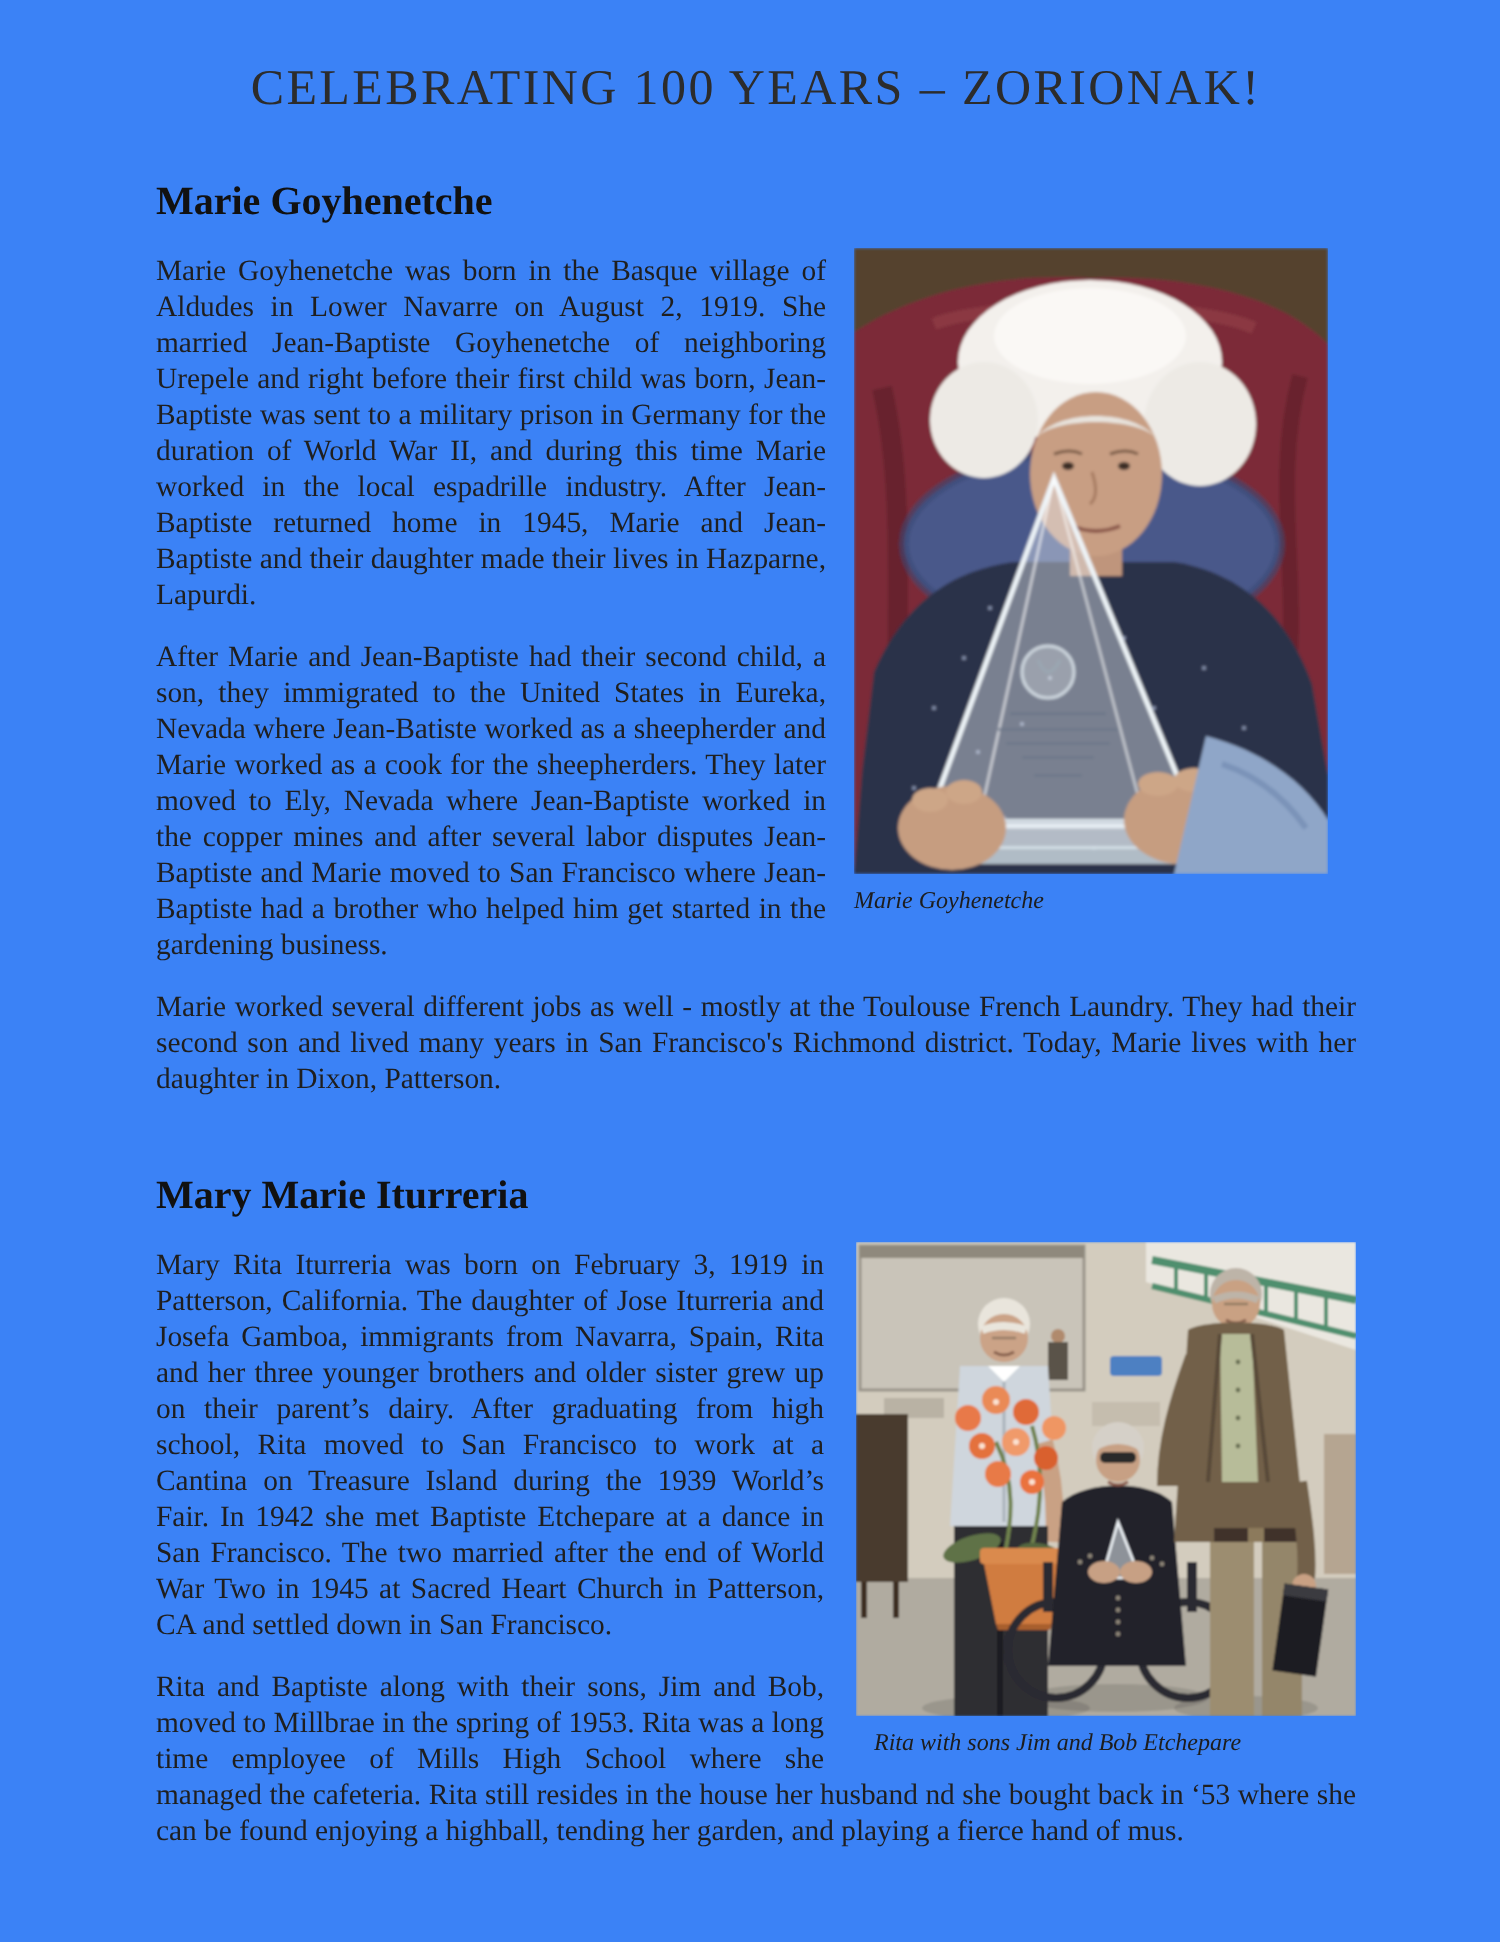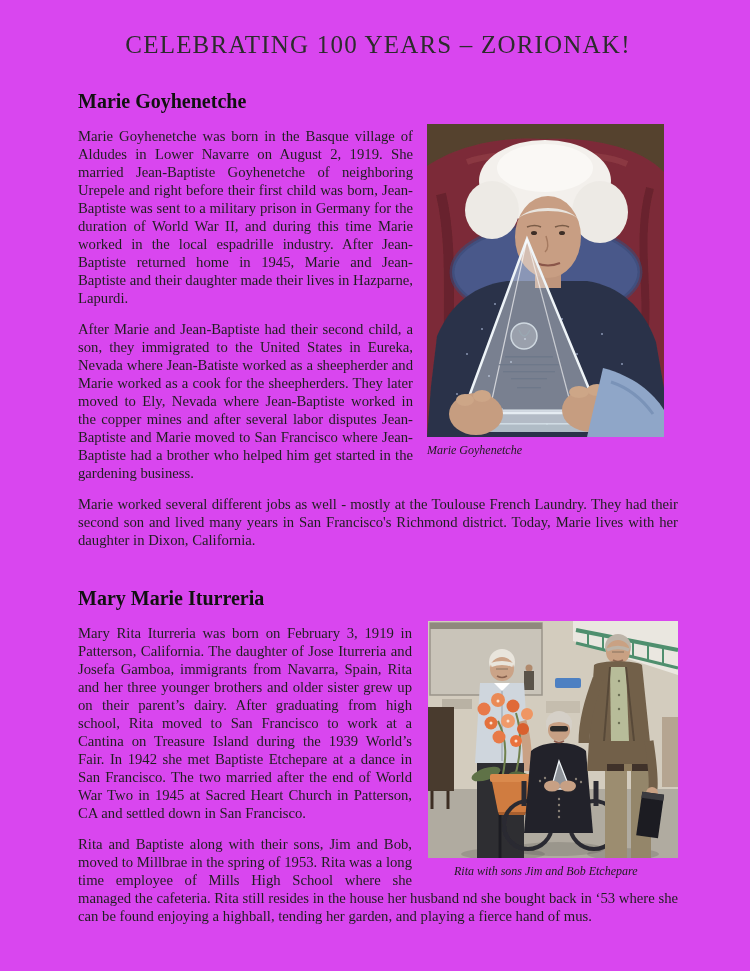--- a/index.html
+++ b/index.html
@@ -1,17 +1,17 @@
 <!DOCTYPE html>
 <html><head>
 <meta charset="utf-8">
 <style>
   html,body{margin:0;padding:0;background:#ffffff;}
   .page{
-    width:750px;height:971px;box-sizing:border-box;background:#d946ef;
+    width:750px;height:971px;box-sizing:border-box;background:#3b82f6;
     padding:28px 72px 0 78px;position:relative;overflow:hidden;
     font-family:"Liberation Serif", serif;color:#1f1f1f;
   }
   .title{
     margin:0 -20px;text-align:center;font-weight:normal;
     font-size:25px;line-height:34px;letter-spacing:1.2px;color:#2c2c2c;
   }
   h2{
     font-size:20px;line-height:26px;font-weight:bold;color:#111;
     margin:26px 0 10px 0;
@@ -22,21 +22,21 @@
   }
   section::after{content:"";display:block;clear:both;}
   figure{margin:0;}
   .photo-fig{float:right;}
   .fig1{width:237px;margin:0 14px 20px 14px;}
   .fig2{width:250px;margin:0 0 8px 16px;}
   .photo-fig svg{display:block;}
   figcaption{
     font-style:italic;font-size:12px;line-height:16px;margin-top:5px;color:#1d1d1d;
   }
-  .fig2 figcaption{margin-left:26px;}
+  .fig2 figcaption{margin-left:9px;}
 </style>
 </head>
 <body>
 
 <div class="page">
 
   <h1 class="title">CELEBRATING 100 YEARS – ZORIONAK!</h1>
 
   <section>
     <h2>Marie Goyhenetche</h2>
@@ -121,21 +121,21 @@
 
           <path d="M176,244 C206,252 226,268 237,286 L237,313 L160,313 Z" fill="#8fa6c8"></path>
           <path d="M184,258 C202,264 216,276 226,290" stroke="#7a93b8" stroke-width="3" fill="none"></path>
         </g>
       </svg>
       <figcaption>Marie Goyhenetche</figcaption>
     </figure>
 
     <p>Marie Goyhenetche was born in the Basque village of Aldudes in Lower Navarre on August 2, 1919. She married Jean-Baptiste Goyhenetche of neighboring Urepele and right before their first child was born, Jean-Baptiste was sent to a military prison in Germany for the duration of World War II, and during this time Marie worked in the local espadrille industry. After Jean-Baptiste returned home in 1945, Marie and Jean-Baptiste and their daughter made their lives in Hazparne, Lapurdi.</p>
     <p>After Marie and Jean-Baptiste had their second child, a son, they immigrated to the United States in Eureka, Nevada where Jean-Batiste worked as a sheepherder and Marie worked as a cook for the sheepherders. They later moved to Ely, Nevada where Jean-Baptiste worked in the copper mines and after several labor disputes Jean-Baptiste and Marie moved to San Francisco where Jean-Baptiste had a brother who helped him get started in the gardening business.</p>
-    <p>Marie worked several different jobs as well - mostly at the Toulouse French Laundry. They had their second son and lived many years in San Francisco's Richmond district. Today, Marie lives with her daughter in Dixon, California.</p>
+    <p>Marie worked several different jobs as well - mostly at the Toulouse French Laundry. They had their second son and lived many years in San Francisco's Richmond district. Today, Marie lives with her daughter in Dixon, Patterson.</p>
   </section>
 
   <section>
     <h2>Mary Marie Iturreria</h2>
 
     <figure class="photo-fig fig2">
       <svg width="250" height="237" viewBox="0 0 250 237" xmlns="http://www.w3.org/2000/svg">
         <defs>
           <filter id="soft2" x="-5%" y="-5%" width="110%" height="110%">
             <feGaussianBlur stdDeviation="0.6"></feGaussianBlur>

